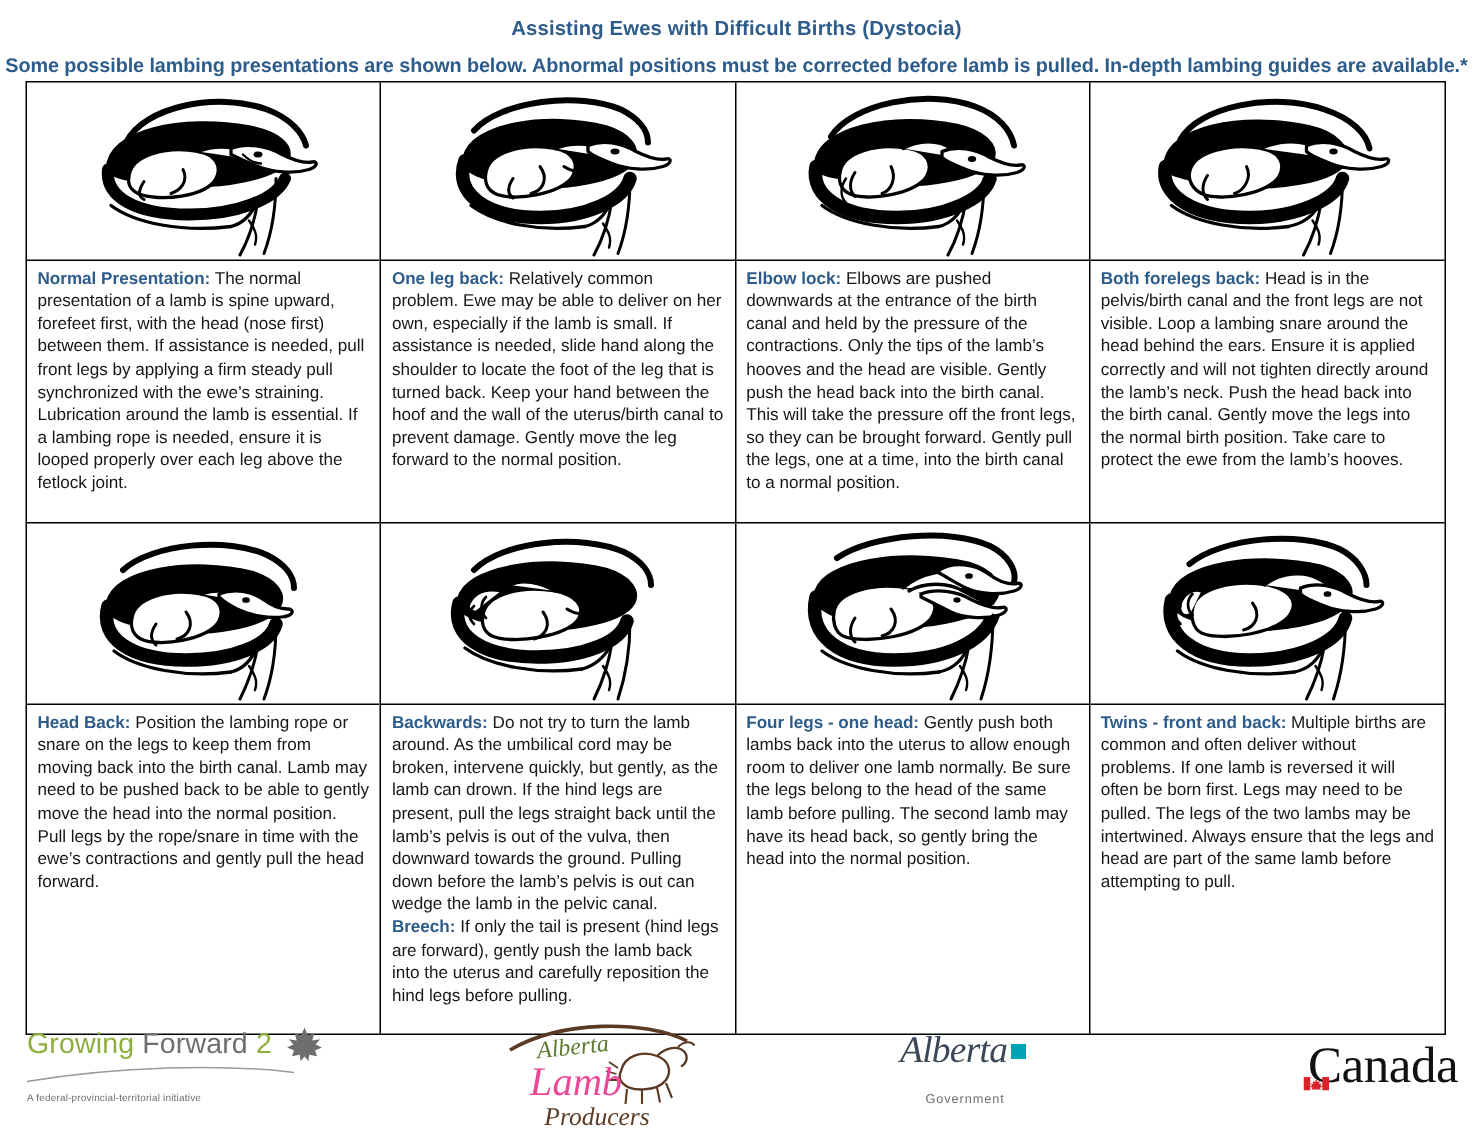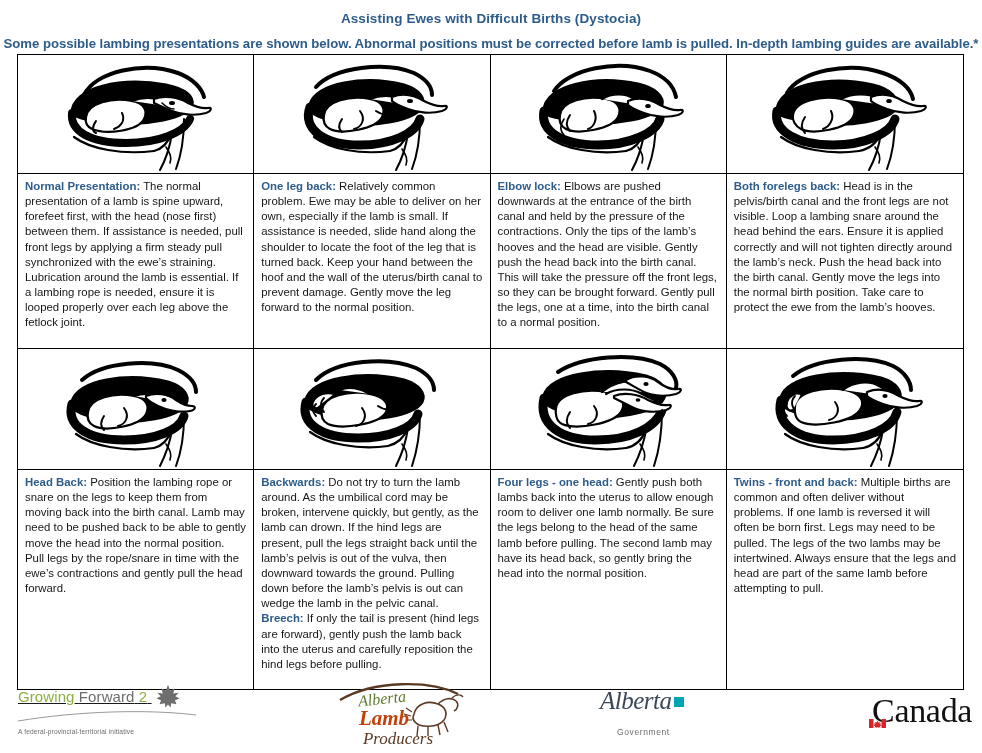--- a/index.html
+++ b/index.html
@@ -104,24 +104,23 @@
     left: 0;
     top: 676px;
     width: 982px;
     height: 77px;
   }
   .logo { position: absolute; }
 
   
   .logo-gf { left: 18px; top: 8px; width: 215px; }
   .gf-line1 {
-    font-size: 15px;
+    font-size: 19px;
     letter-spacing: 0.1px;
     white-space: nowrap;
-    text-decoration: underline;
   }
   .gf-growing { color: #8DAF3F; }
   .gf-forward { color: #6E6E6E; }
   .gf-two { color: #8DAF3F; }
   .gf-rule {
     margin-top: 1px;
     width: 180px;
     height: 14px;
   }
   .gf-tag {
@@ -140,23 +139,23 @@
     color: #5E7A2E;
     display: inline-block;
     transform: rotate(-6deg);
     position: relative;
     left: -20px;
     top: 12px;
   }
   .alp-lamb {
     font-family: "Liberation Serif", serif;
     font-style: italic;
-    font-weight: bold;
-    font-size: 21px;
-    color: #c2410c;
+    font-weight: normal;
+    font-size: 27px;
+    color: #ec4899;
     position: relative;
     left: -18px;
     top: 10px;
     display: inline-block;
   }
   .alp-producers {
     font-family: "Liberation Serif", serif;
     font-style: italic;
     font-size: 17px;
     color: #5B3A24;

